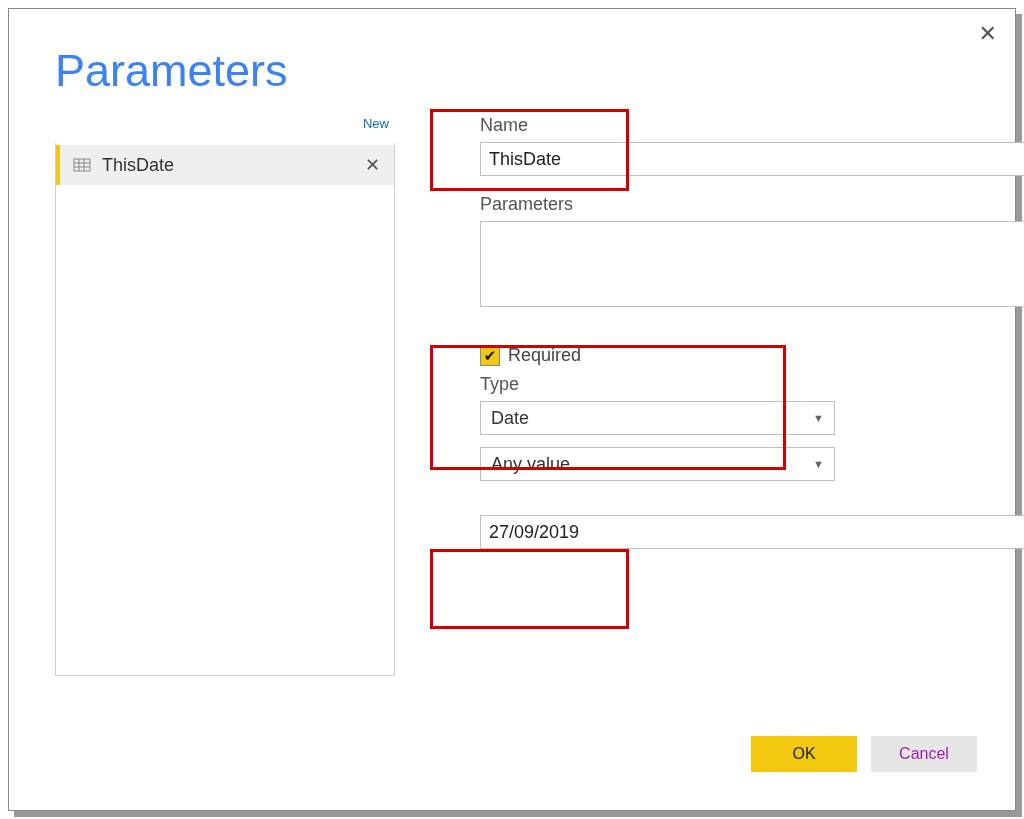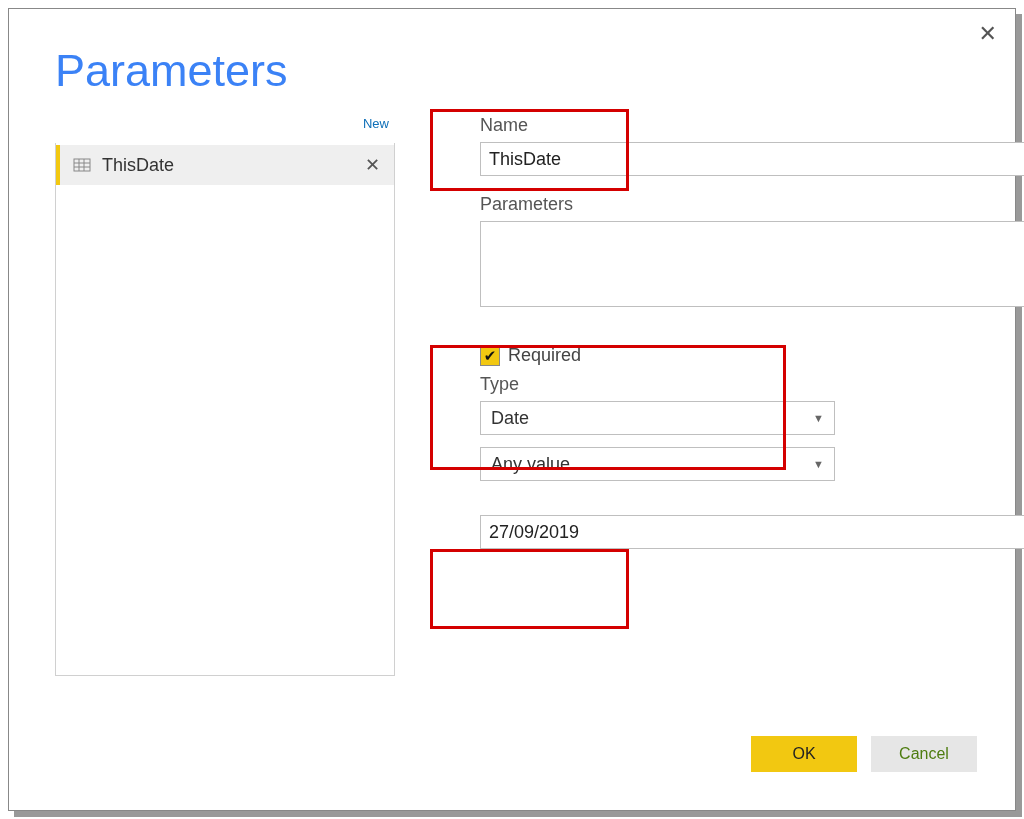--- a/index.html
+++ b/index.html
@@ -185,21 +185,21 @@
   .btn {
     min-width: 106px;
     height: 36px;
     border: none;
     font-size: 16px;
     font-family: inherit;
     cursor: pointer;
     padding: 0 16px;
   }
   .btn-primary { background: #f2c811; color: #222; }
-  .btn-secondary { background: #e6e6e6; color: #4d7c0f; }
+  .btn-secondary { background: #e6e6e6; color: #a21caf; }
 </style>
 </head>
 <body>
 
 <div class="dialog">
 
   <div class="close-x">✕</div>
 
   <div class="title">Parameters</div>
 

